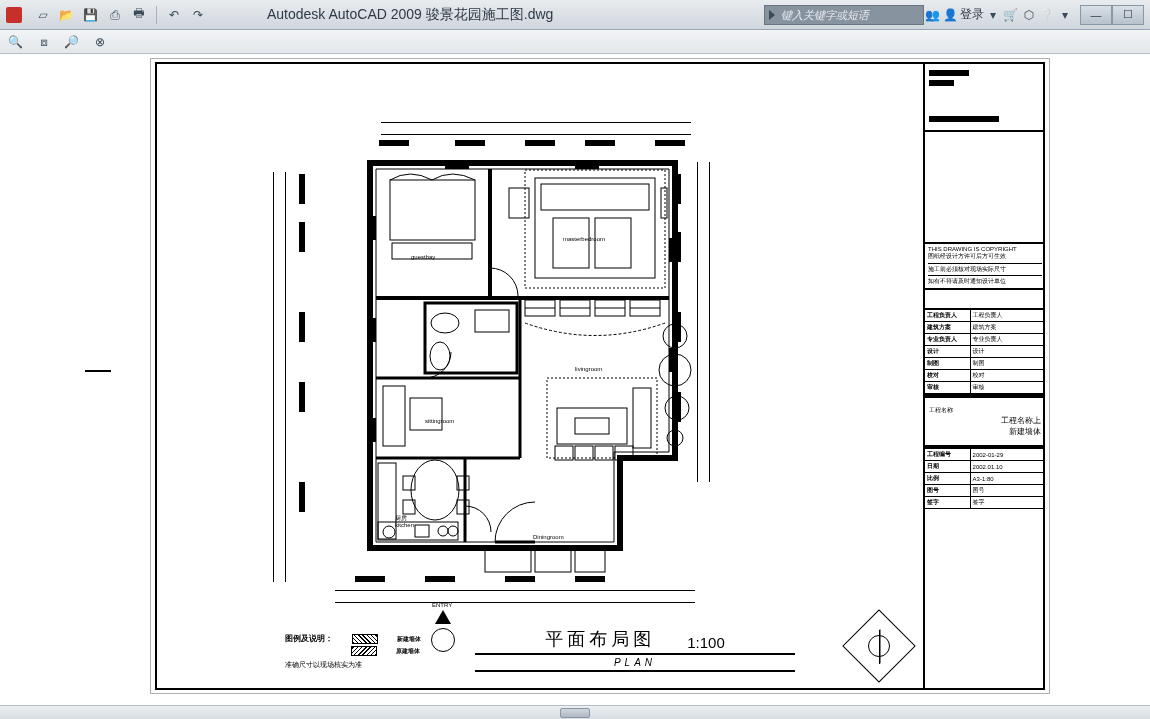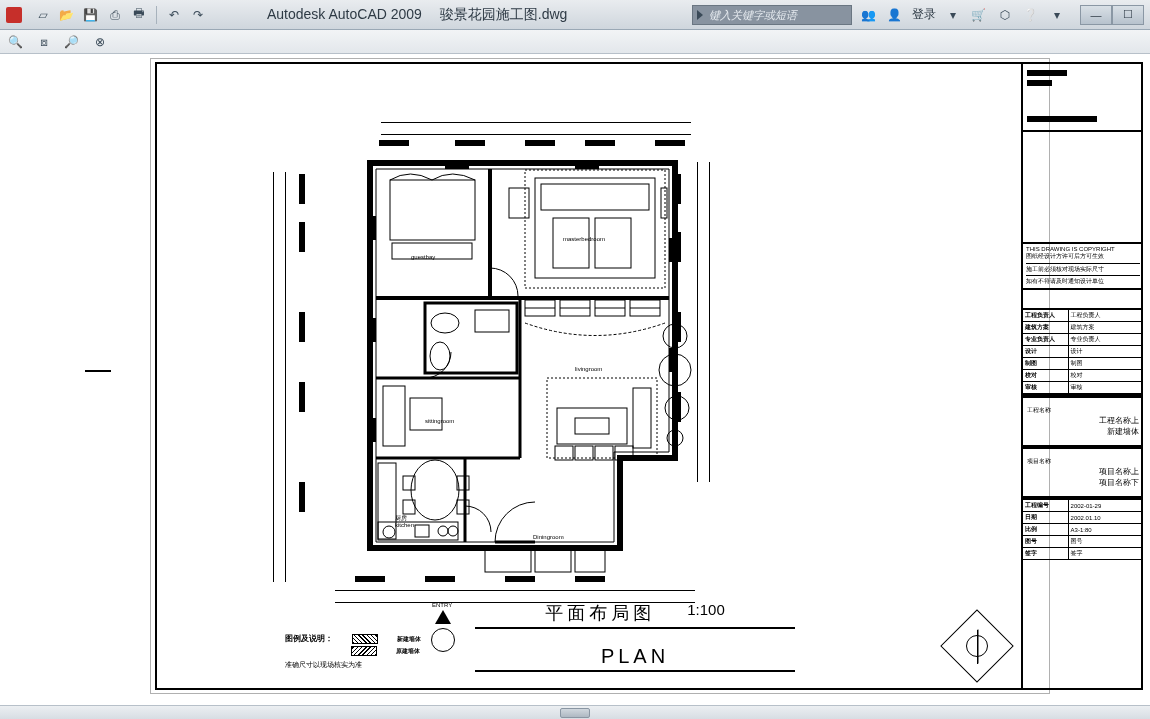--- a/index.html
+++ b/index.html
@@ -23,22 +23,22 @@
   .tb-left { display:flex; align-items:center; padding-left:6px; gap:6px; }
   .app-icon { width:16px; height:16px; background:#c62f2a; border-radius:2px; }
   .tb-icons { display:flex; gap:6px; margin-left:6px; }
   .tb-btn {
     width:18px; height:18px; display:flex; align-items:center; justify-content:center;
     color:#3a4a58; cursor:pointer;
   }
   .tb-divider { width:1px; height:18px; background:#a7b2bc; margin:0 2px; }
   .tb-title { flex: 0 0 auto; margin-left: 60px; font-size:14px; color:#5a6772; }
   .tb-title .app { color:#2e3a45; }
-  .tb-title .file { margin-left:14px; color:#2e3a45; }
-  .tb-right { margin-left:auto; display:flex; align-items:center; gap:8px; padding-right:6px;padding-left:24px; }
+  .tb-title .file { color:#2e3a45; }
+  .tb-right { margin-left:auto; display:flex; align-items:center; padding-right:6px;padding-left:24px; }
   .search-wrap {
     display:flex; align-items:center; background:#8893a0;
     height:20px; padding:0 4px; border:1px solid #6a7682;
   }
   .search-tri { width:0; height:0; border-top:5px solid transparent; border-bottom:5px solid transparent; border-left:6px solid #3a4a58; margin-right:4px;}
   .search-input {
     width:140px; height:16px; border:0; background:transparent;
     font-size:11px; font-style:italic; color:#e5eaef; outline:none;
   }
   .search-input::placeholder { color:#e5eaef; font-style:italic; }
@@ -64,21 +64,21 @@
     position:absolute; left:0; top:54px; width:1150px; height:665px;
     background:#ffffff;
     overflow:hidden;
   }
   
   .sheet {
     position:absolute; left:150px; top:4px; width:900px; height:636px;
     background:#fff; border:1px solid #b0b0b0;
   }
   .sheet-inner {
-    position:absolute; left:155px; top:8px; width:988px; height:628px;
+    position:absolute; left:155px; top:8px; width:890px; height:628px;
   }
   .inner-border { position:absolute; inset:0; border:2px solid #000; }
 
   
   .titleblock {
     position:absolute; right:0; top:0; width:122px; height:100%;
     border-left:2px solid #000;
     font-size:6px; color:#000;
   }
   .tblk-sec { border-bottom:1px solid #000; padding:2px 3px; }
@@ -101,24 +101,24 @@
   .tick.h { width:14px; height:2px; }
   .tick.h.fat { height:6px; width:30px; }
   .tick.v { width:2px; height:14px; }
   .tick.v.fat { width:6px; height:30px; }
 
   
   .plan-title {
     position:absolute; left:280px; bottom:16px; width:400px;
     text-align:center;
   }
-  .plan-title .row1 { display:flex; align-items:flex-start; justify-content:center; gap:23px; }
+  .plan-title .row1 { display:flex; align-items:flex-end; justify-content:center; gap:23px; }
   .plan-title .cn { font-size:18px; letter-spacing:4px; }
   .plan-title .scale { font-size:15px;margin-left:9px; }
-  .plan-title .en { font-size:20px; letter-spacing:4px; margin-top:16px;}
+  .plan-title .en { font-size:10px; letter-spacing:4px; margin-top:2px;font-style:italic;}
   .plan-title hr { border:0; border-top:2px solid #000; margin:2px 40px; }
 
   
   .north {
     position:absolute; right:140px; bottom:18px; width:52px; height:52px;
     transform: rotate(45deg);
     border:1px solid #000;
     display:flex; align-items:center; justify-content:center;
   }
   .north-in { width:22px; height:22px; border:1px solid #000; border-radius:50%; position:relative; transform:rotate(-45deg);}
@@ -273,25 +273,20 @@
             <div class="tblk-cell hdr">审核</div>
             <div class="tblk-cell">审核</div>
           </div>
       </div>
 
       <div style="border-top:2px solid #000;">
         <div class="tblk-big">
           <div style="text-align:left; font-size:6px;">工程名称</div>
           <div>工程名称上</div>
           <div>新建墙体</div>
-        </div>
-        <div class="tblk-big">
-          <div style="text-align:left; font-size:6px;">项目名称</div>
-          <div>项目名称上</div>
-          <div>项目名称下</div>
         </div>
       </div>
 
       <div class="tblk-table">
         <div class="tblk-row">
             <div class="tblk-cell hdr">工程编号</div>
             <div class="tblk-cell">2002-01-29</div>
           </div>
         <div class="tblk-row">
             <div class="tblk-cell hdr">日期</div>

